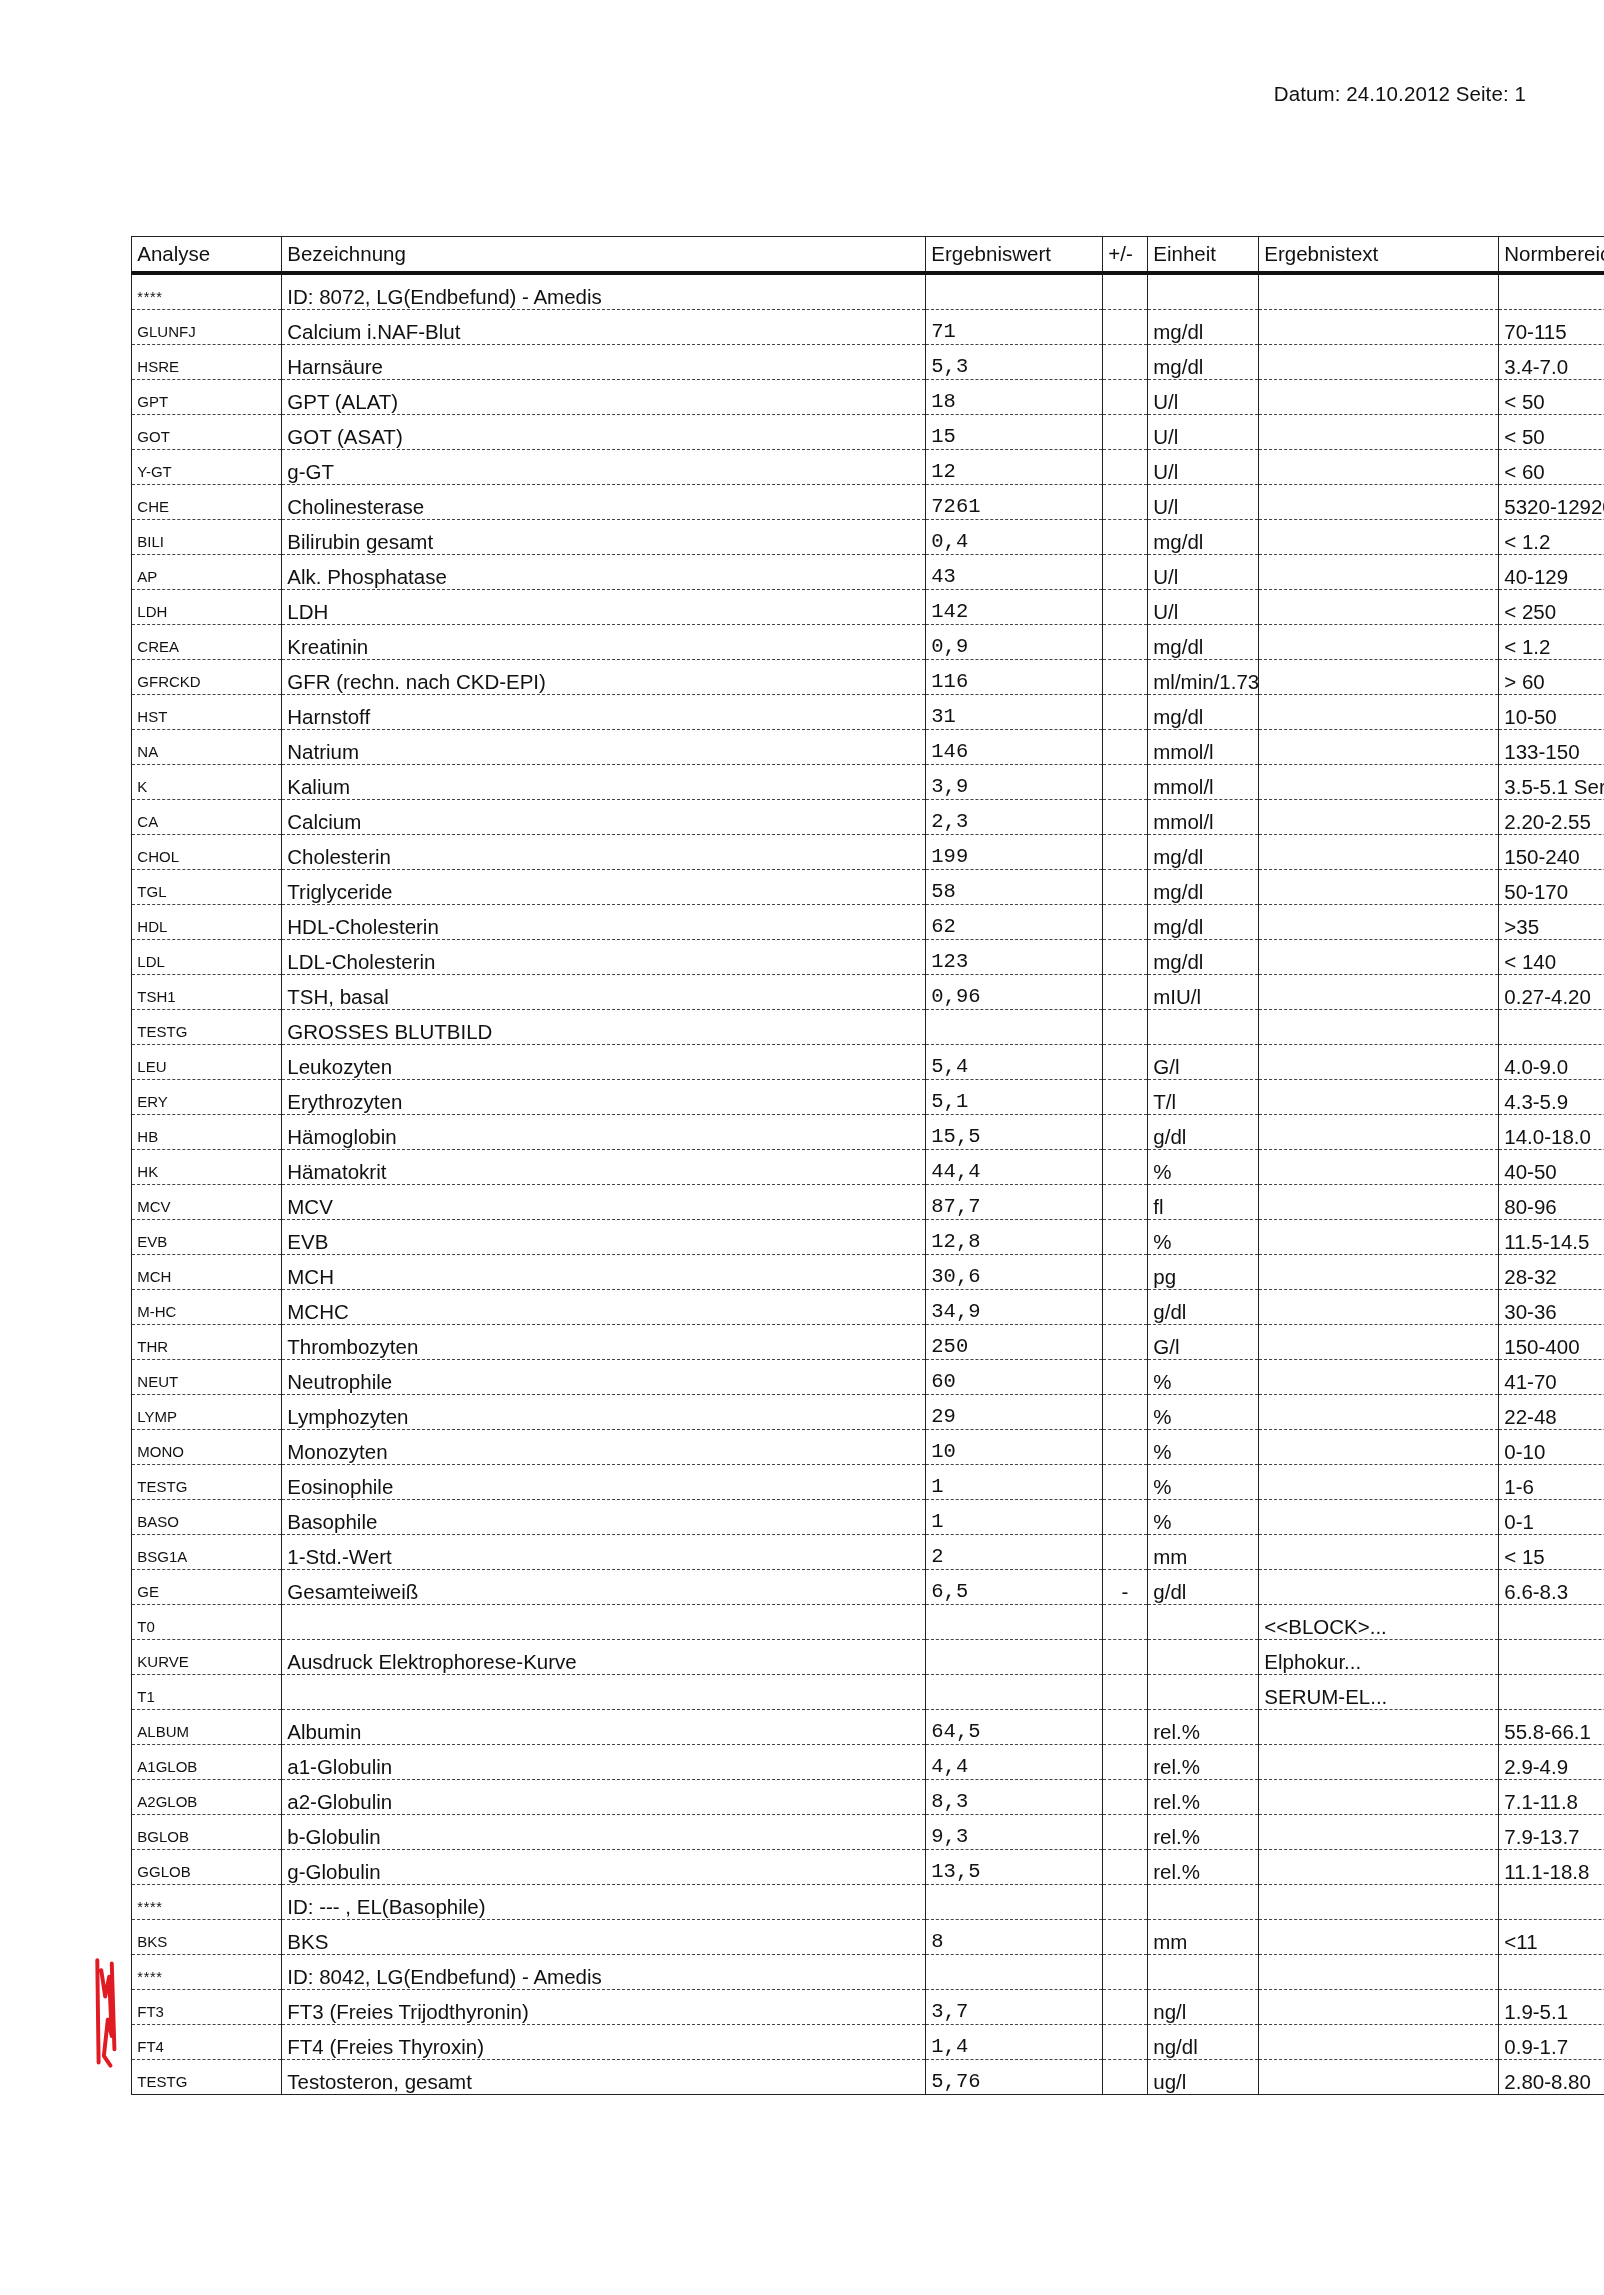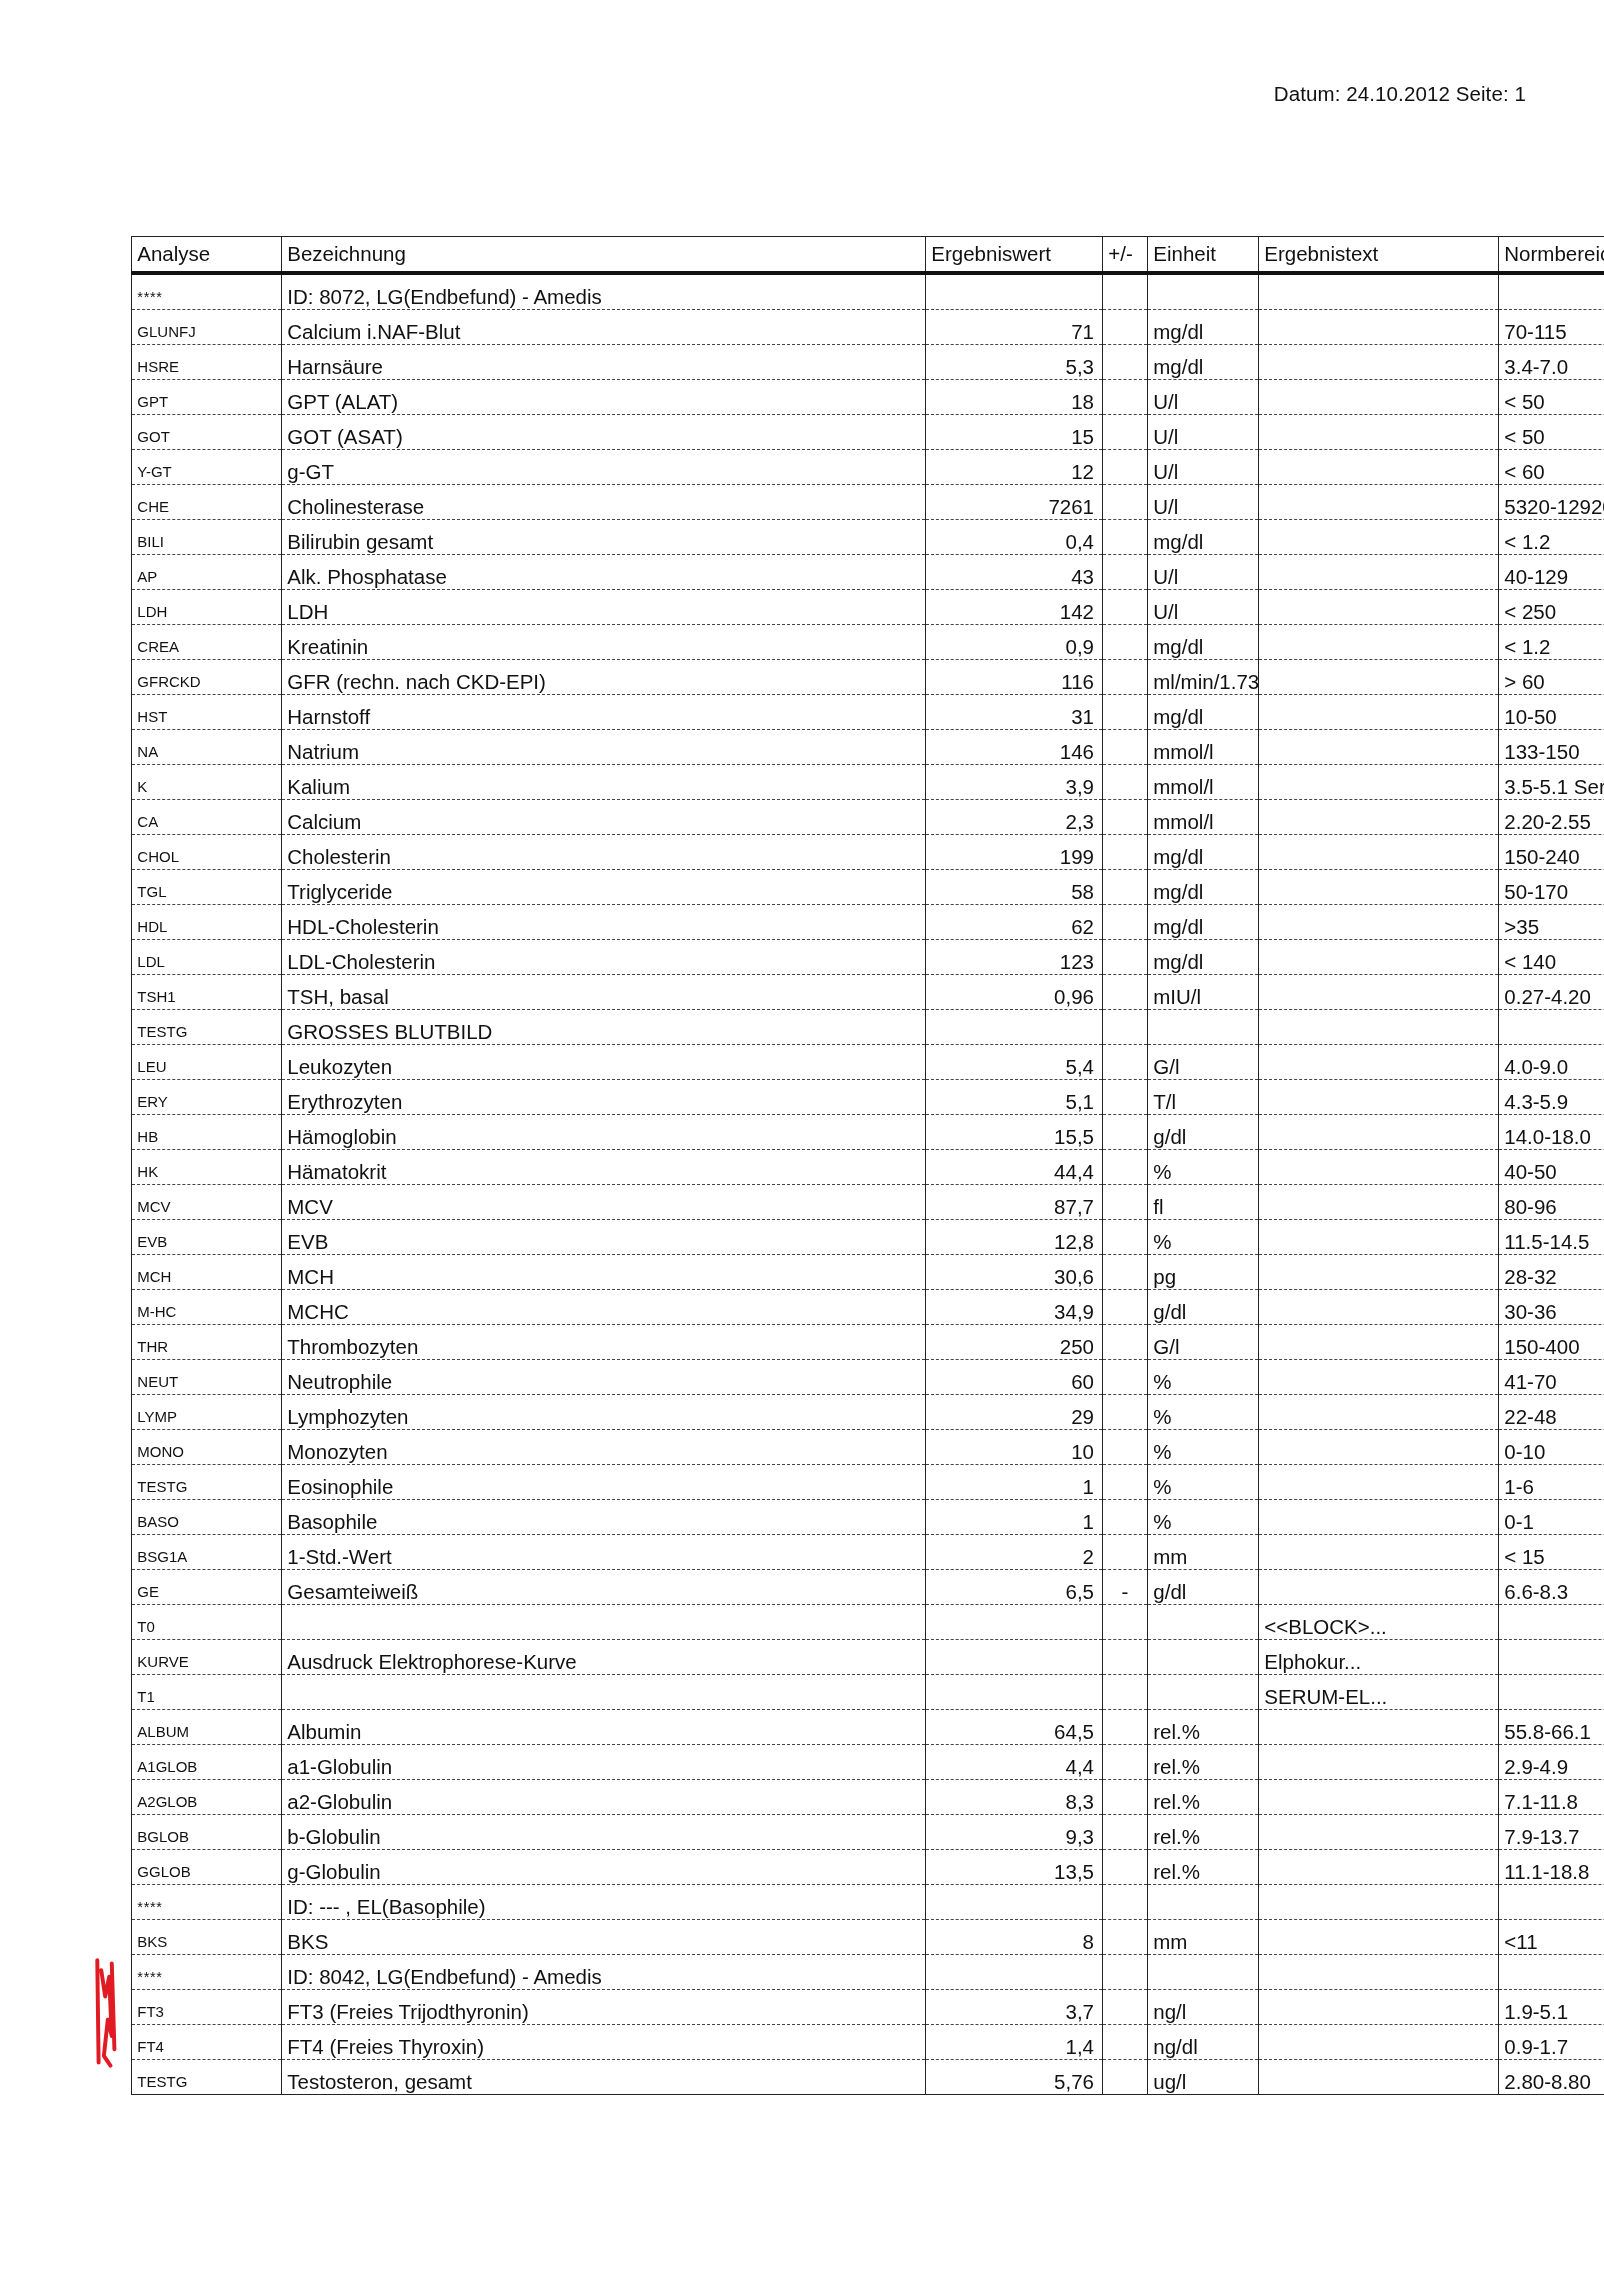--- a/index.html
+++ b/index.html
@@ -29,21 +29,21 @@
   table.lab th, table.lab td {
     border: 1.3px solid #222; padding: 0 5.3px; height: 34px;
     white-space: nowrap; overflow: hidden; vertical-align: bottom;
     line-height: 24px;
   }
   table.lab td { border-top: 1.3px dashed #444; border-bottom: 1.3px dashed #444; }
   table.lab thead th {
     font-weight: normal; text-align: left; height: 34px;
     border-bottom: 4px solid #111; vertical-align: middle;
   }
-  table.lab td.val { text-align: right; padding-right: 8px; }
+  table.lab td.val { text-align: left; padding-right: 8px; font-family: Liberation Mono, monospace; }
   table.lab td.pm { text-align: center; }
   table.lab td.an { font-size: 15px; }
   table.lab tr.sep td.an { font-size: 14.5px; letter-spacing: 0.7px; }
   table.lab tbody tr:last-child td { border-bottom: 1.3px solid #222; }
 </style>
 </head>
 <body>
 
 <div class="page-header">Datum: 24.10.2012 Seite: 1</div>
 

